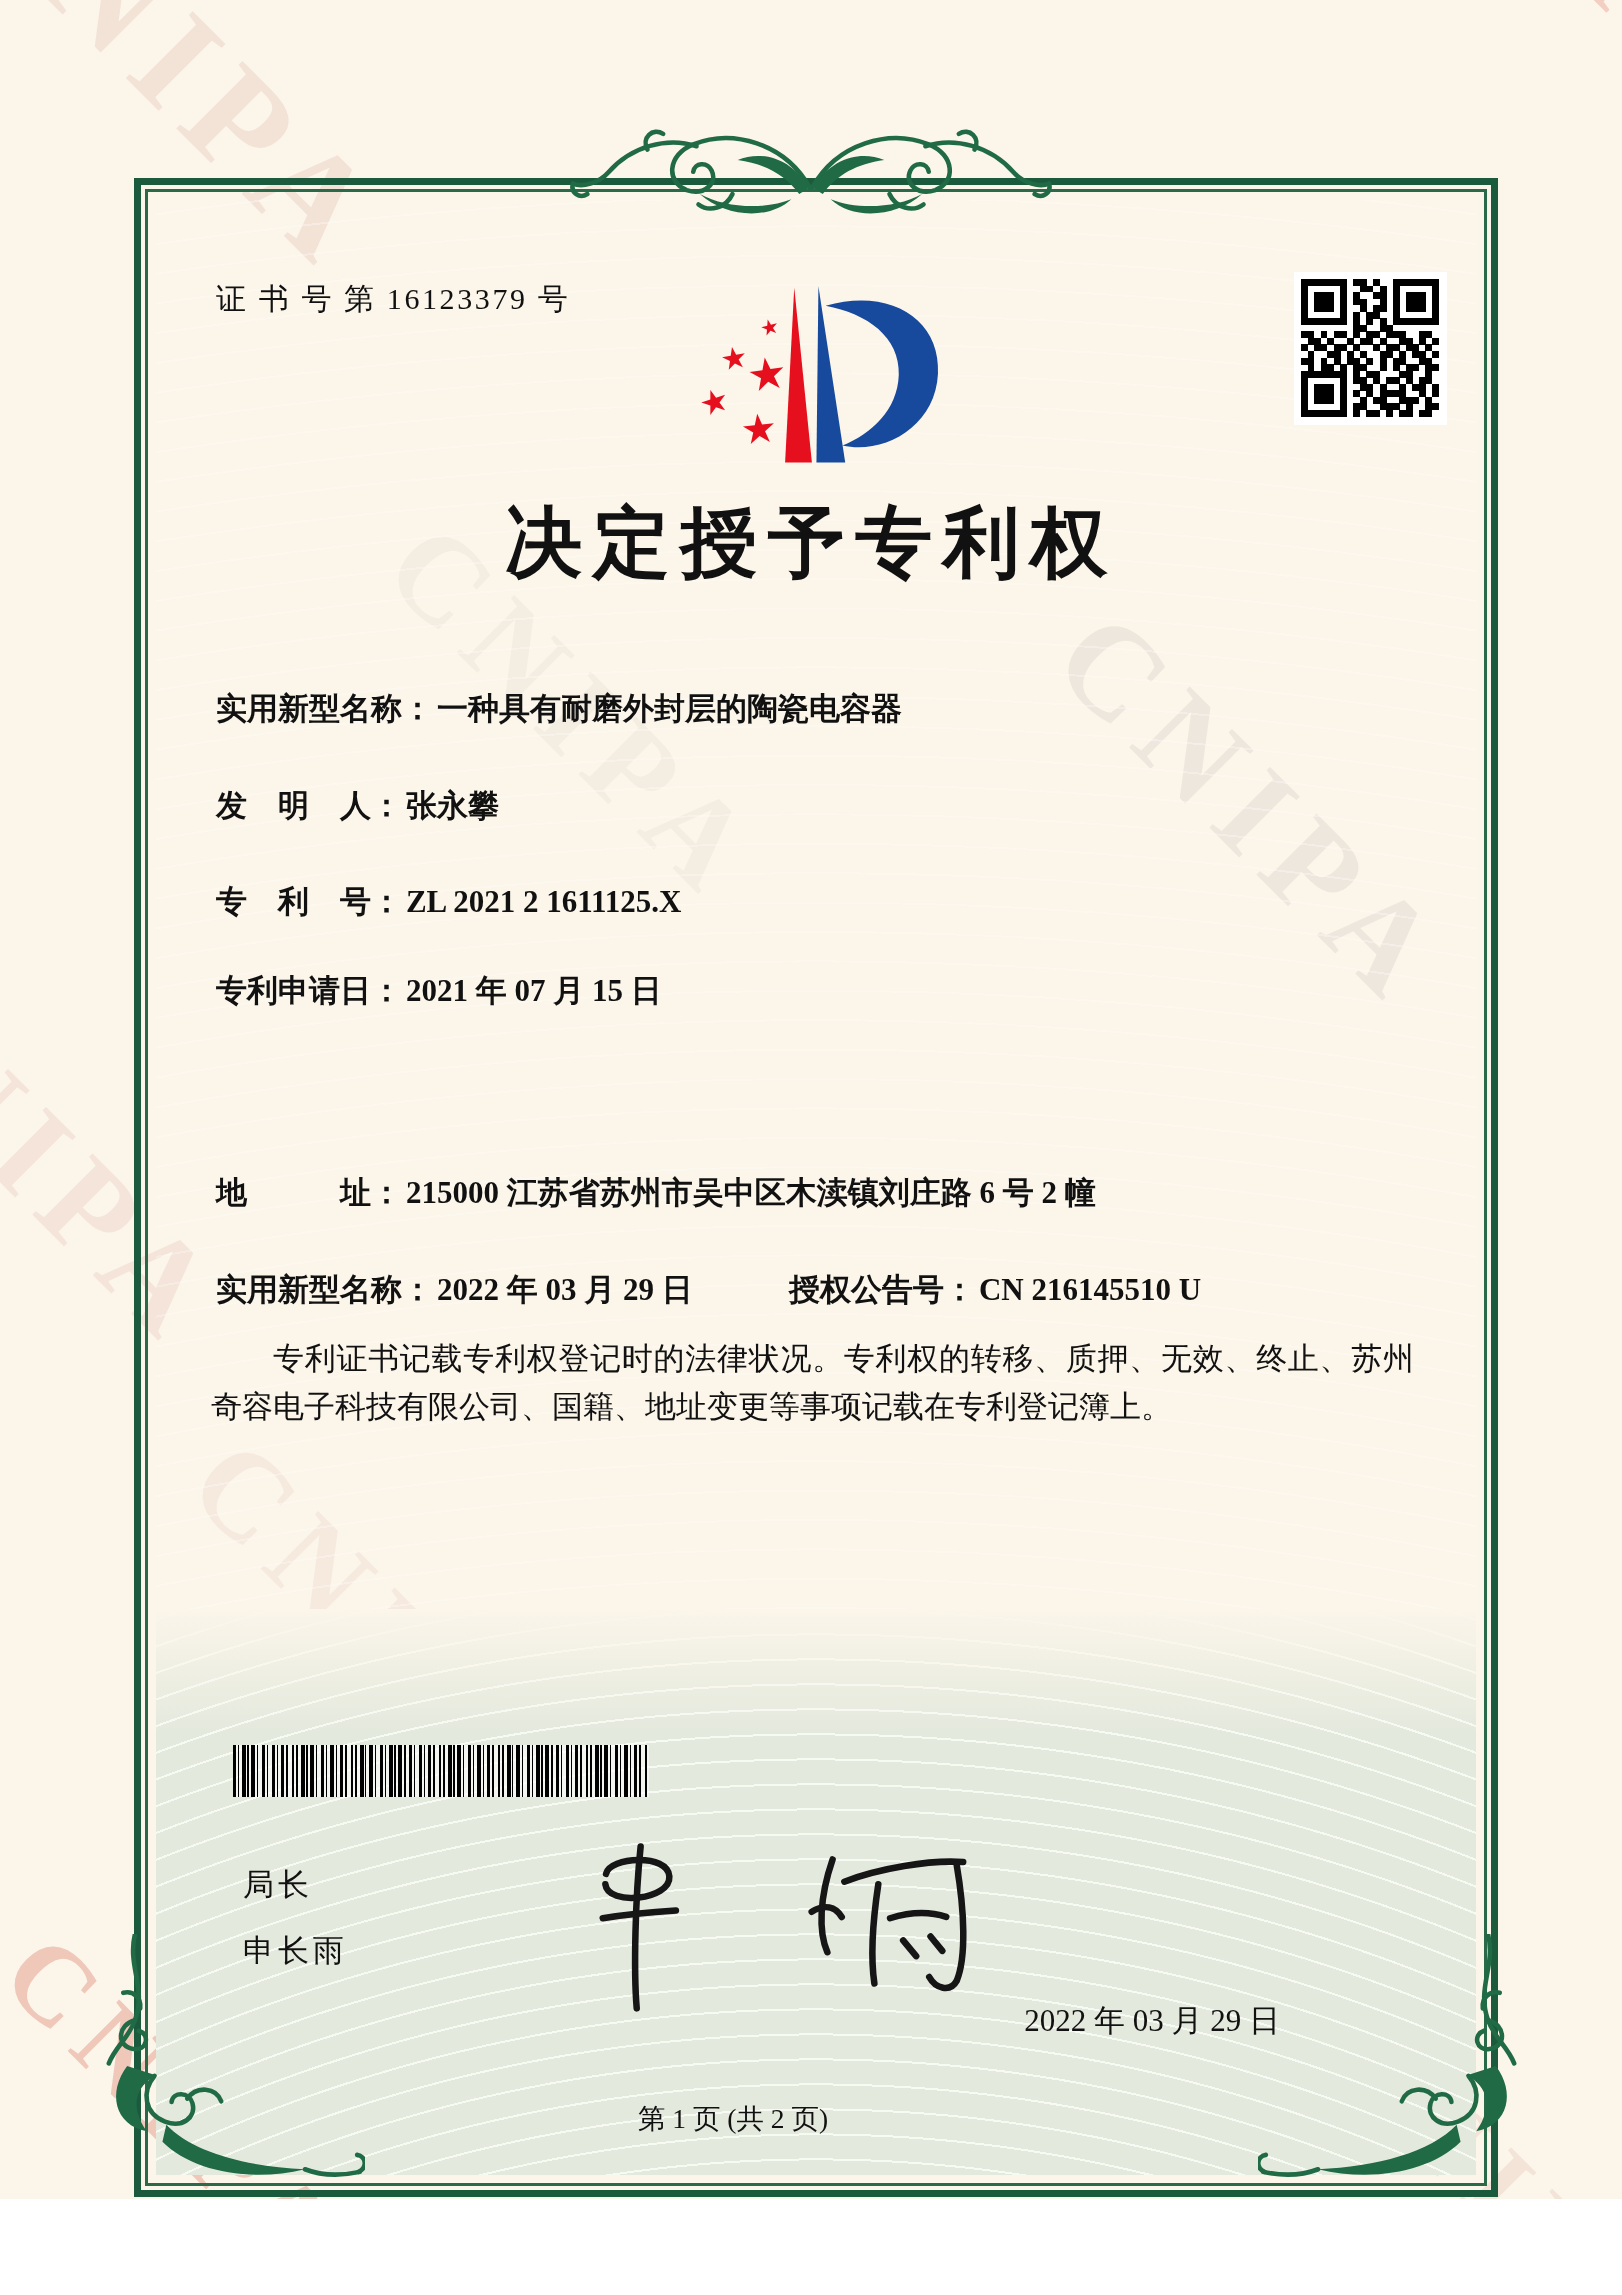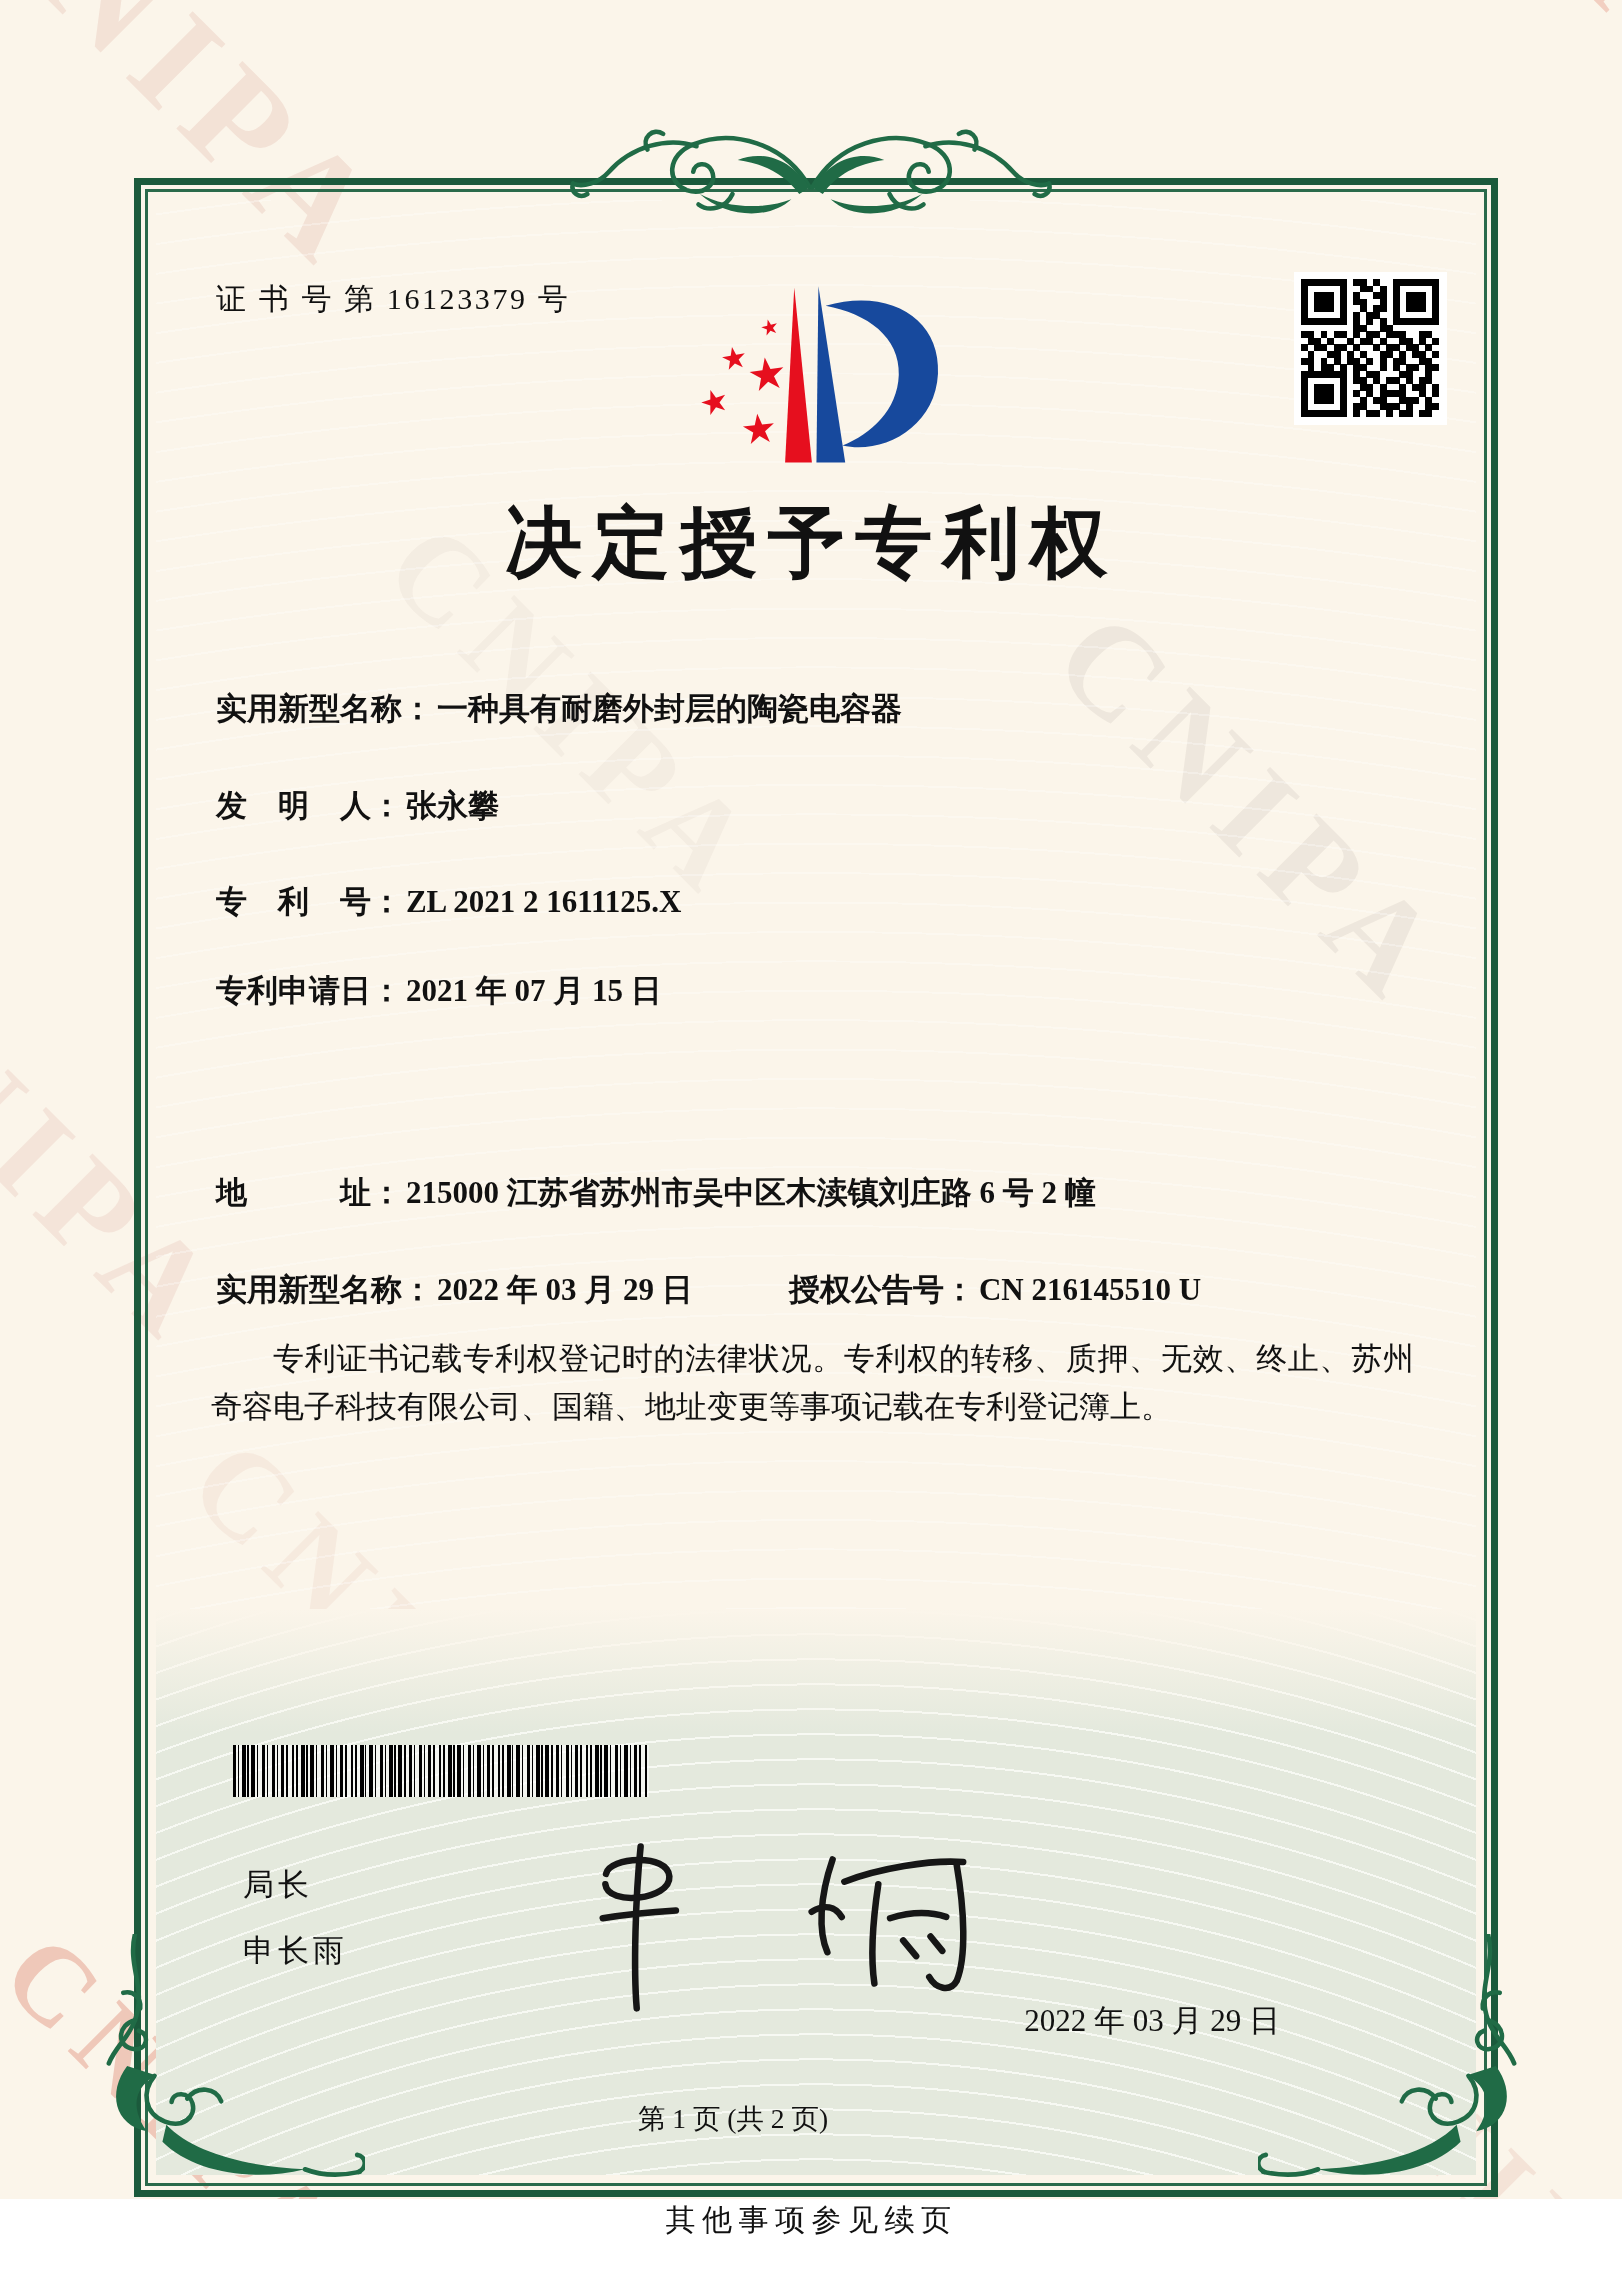--- a/index.html
+++ b/index.html
@@ -432,16 +432,15 @@
       <path d="M560,186 l20,24"></path>
       <path d="M602,180 l18,22"></path>
     </g>
   </svg>
 
   <div class="abs issue-date">2022 年 03 月 29 日</div>
 
   <div class="abs page-info">第 1 页 (共 2 页)</div>
 
   <div class="abs bottom-strip"></div>
-  <div class="abs cont-note">其他事项参见续页</div>
 
 </div>
 
 
 </body></html>

